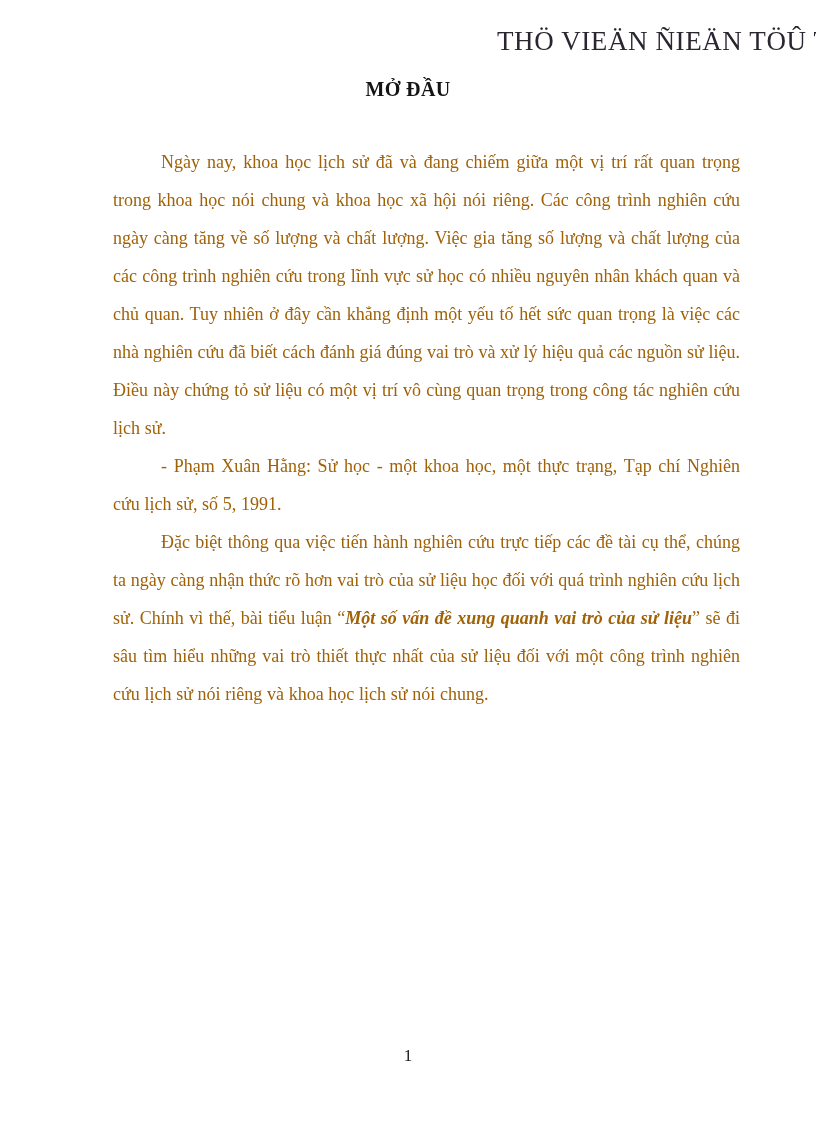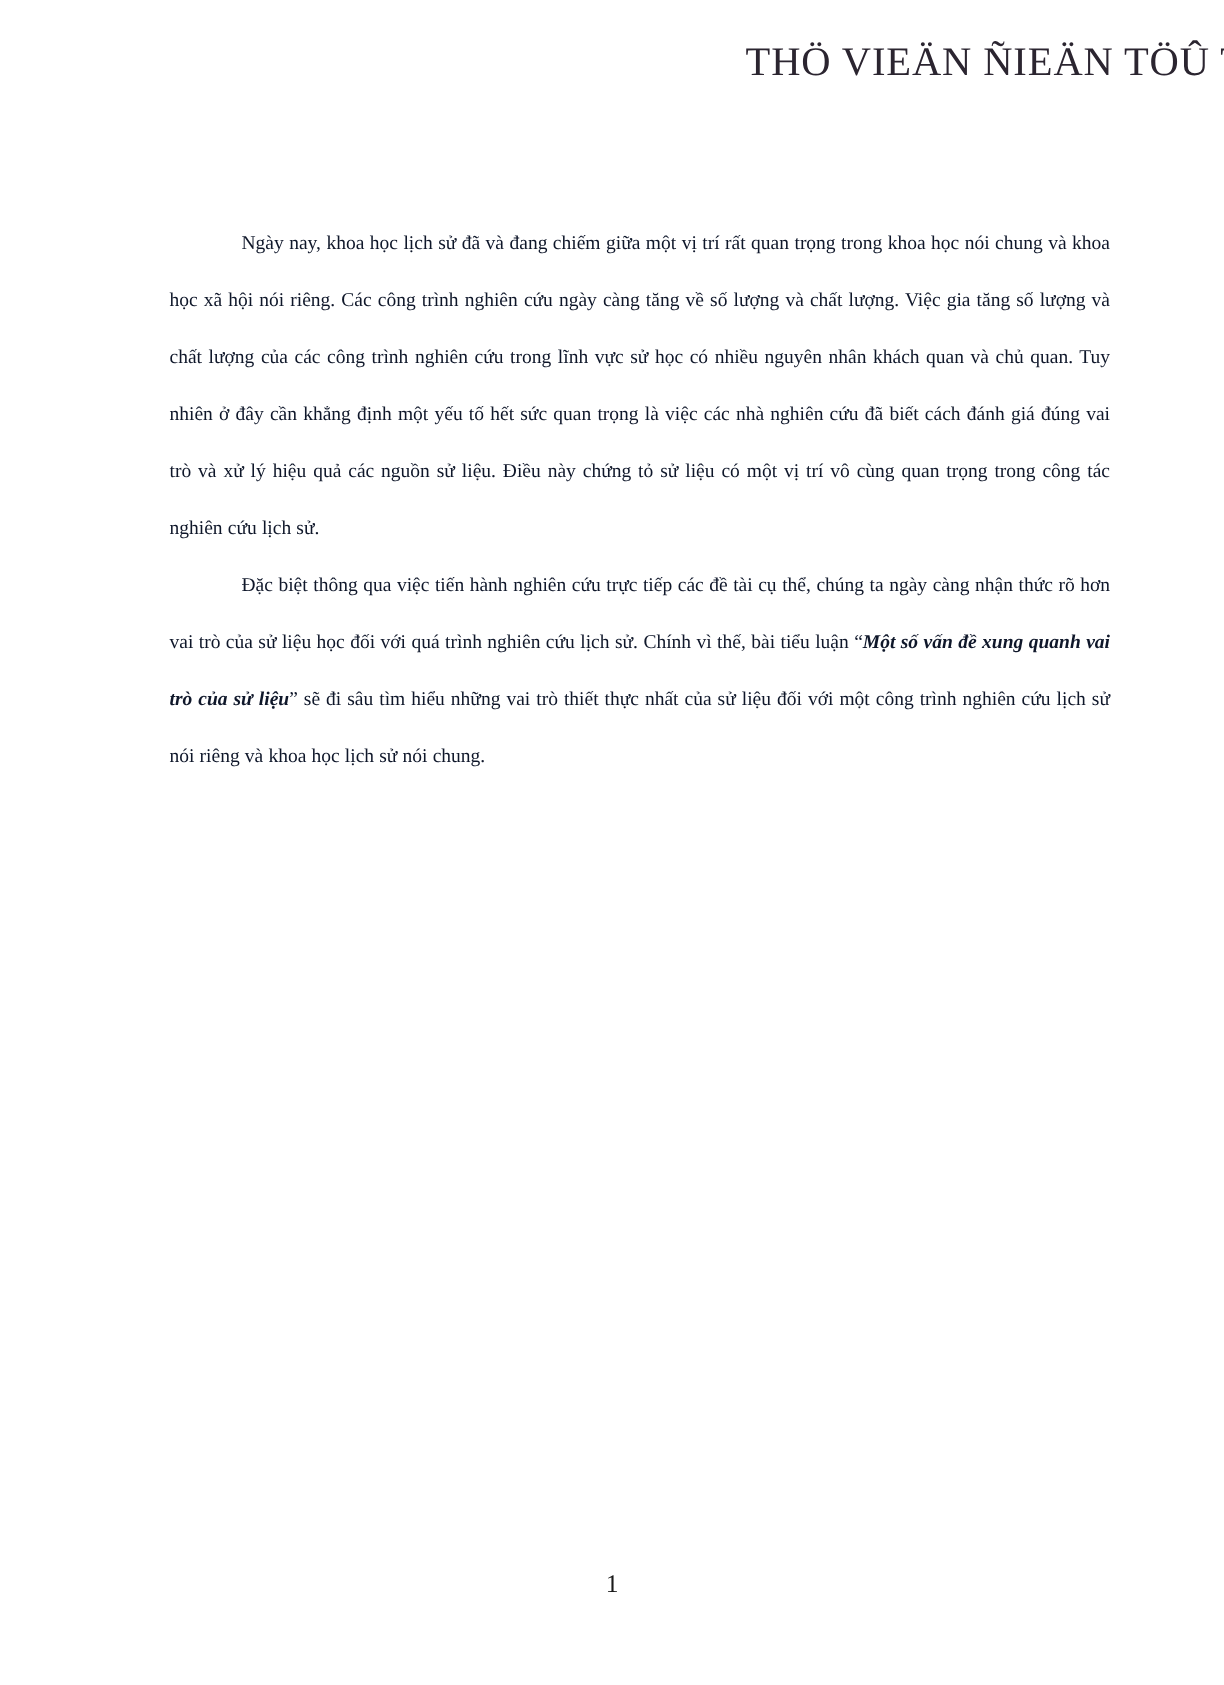--- a/index.html
+++ b/index.html
@@ -62,26 +62,26 @@
   
   .body-block {
     position: absolute;
     top: 143px;
     left: 113px;
     width: 627px;
   }
 
   .para {
     margin: 0;
-    font-size: 13px;
+    font-size: 18px;
     line-height: 38px;
     text-align: justify;
     text-justify: inter-word;
     text-indent: 48px;
-    color: #0f172a;
+    color: #a16207;
     word-spacing: 0.2px;
   }
 
   
   .para::after {
     content: "";
     display: inline-block;
     width: 100%;
   }
   .para.nostretch::after {
@@ -106,27 +106,29 @@
 </style>
 </head>
 <body>
 
 <div class="page">
 
   <div class="watermark">
     <div class="watermark-text">THÖ VIEÄN ÑIEÄN TÖÛ TRÖÏC TUYEÁN</div>
   </div>
 
+  <div class="doc-title">MỞ ĐẦU</div>
 
   <div class="body-block">
 
     <p class="para nostretch">Ngày nay, khoa học lịch sử đã và đang chiếm giữa một vị trí rất quan trọng trong khoa học nói chung và khoa học xã hội nói riêng. Các công trình nghiên cứu ngày càng tăng về số lượng và chất lượng. Việc gia tăng số lượng và chất lượng của các công trình nghiên cứu trong lĩnh vực sử học có nhiều nguyên nhân khách quan và chủ quan. Tuy nhiên ở đây cần khẳng định một yếu tố hết sức quan trọng là việc các nhà nghiên cứu đã biết cách đánh giá đúng vai trò và xử lý hiệu quả các nguồn sử liệu. Điều này chứng tỏ sử liệu có một vị trí vô cùng quan trọng trong công tác nghiên cứu lịch sử.</p>
 
 
 
+    <p class="para nostretch">- Phạm Xuân Hằng: Sử học - một khoa học, một thực trạng, Tạp chí Nghiên cứu lịch sử, số 5, 1991.</p>
 
     <p class="para nostretch"><span>Đặc biệt thông qua việc tiến hành nghiên cứu trực tiếp các đề tài cụ thể, chúng ta ngày càng nhận thức rõ hơn vai trò của sử liệu học đối với quá trình nghiên cứu lịch sử. Chính vì thế, bài tiểu luận “</span><span class="bi">Một số vấn đề xung quanh vai trò của sử liệu</span><span>” sẽ đi sâu tìm hiểu những vai trò thiết thực nhất của sử liệu đối với một công trình nghiên cứu lịch sử nói riêng và khoa học lịch sử nói chung.</span></p>
 
   </div>
 
   <div class="page-number">1</div>
 
 </div>
 
 </body></html>

